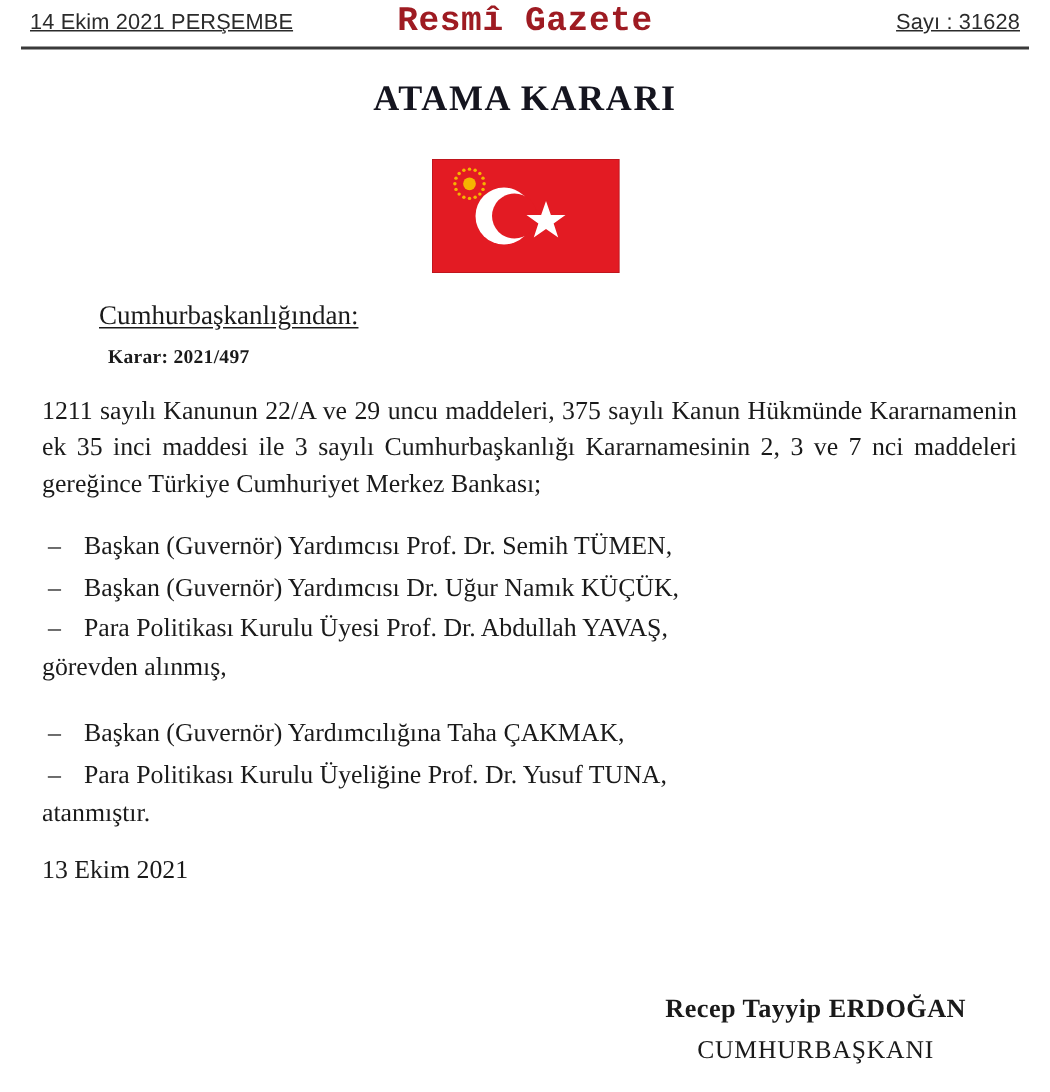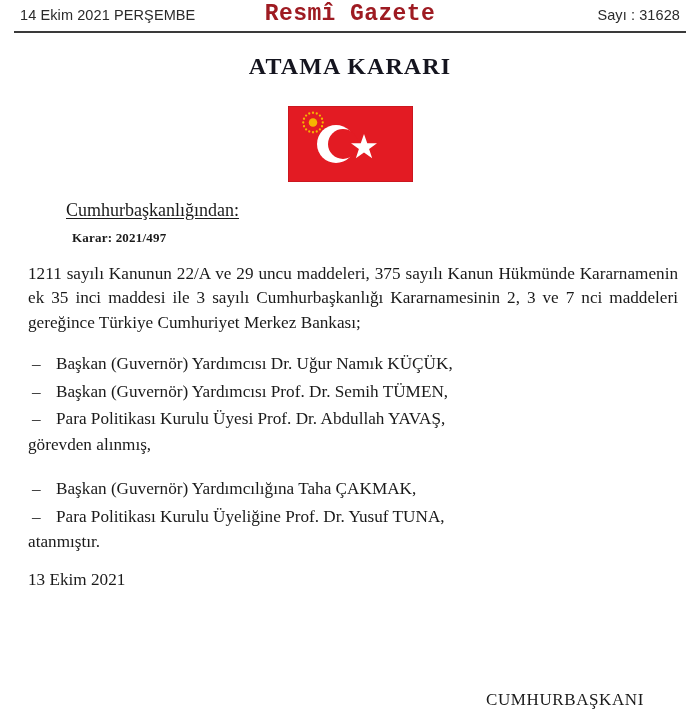--- a/index.html
+++ b/index.html
@@ -26,20 +26,21 @@
     align-items: center;
     justify-content: space-between;
   }
   .masthead-date,
   .masthead-issue {
     font-family: "Liberation Sans", "DejaVu Sans", sans-serif;
     font-size: 14.5px;
     color: #2b2b2b;
     white-space: nowrap;
     letter-spacing: 0.1px;
+    text-decoration: underline;
   }
   .masthead-date { padding-left: 6px; }
   .masthead-issue { padding-right: 6px; }
   .masthead-title {
     position: absolute;
     left: 0;
     right: 0;
     top: 1px;
     text-align: center;
     font-family: Liberation Mono, monospace;
@@ -202,32 +203,33 @@
 
   <div>
     <span class="from-line">Cumhurbaşkanlığından:</span>
   </div>
 
   <div class="karar-line">Karar: 2021/497</div>
 
   <p class="paragraph">1211 sayılı Kanunun 22/A ve 29 uncu maddeleri, 375 sayılı Kanun Hükmünde Kararnamenin ek 35 inci maddesi ile 3 sayılı Cumhurbaşkanlığı Kararnamesinin 2, 3 ve 7 nci maddeleri gereğince Türkiye Cumhuriyet Merkez Bankası;</p>
 
   <ul class="item-list">
+    <li>Başkan (Guvernör) Yardımcısı Prof. Dr. Semih TÜMEN,</li>
     <li>Başkan (Guvernör) Yardımcısı Dr. Uğur Namık KÜÇÜK,</li>
-    <li>Başkan (Guvernör) Yardımcısı Prof. Dr. Semih TÜMEN,</li>
     <li>Para Politikası Kurulu Üyesi Prof. Dr. Abdullah YAVAŞ,</li>
   </ul>
   <div class="closing">görevden alınmış,</div>
 
   <div class="group-gap"></div>
 
   <ul class="item-list">
     <li>Başkan (Guvernör) Yardımcılığına Taha ÇAKMAK,</li>
     <li>Para Politikası Kurulu Üyeliğine Prof. Dr. Yusuf TUNA,</li>
   </ul>
   <div class="closing">atanmıştır.</div>
 
   <div class="sign-date">13 Ekim 2021</div>
 </div>
 
 <div class="signature">
+  <div class="sign-name">Recep Tayyip ERDOĞAN</div>
   <div class="sign-role">CUMHURBAŞKANI</div>
 </div>
 
 </body></html>

